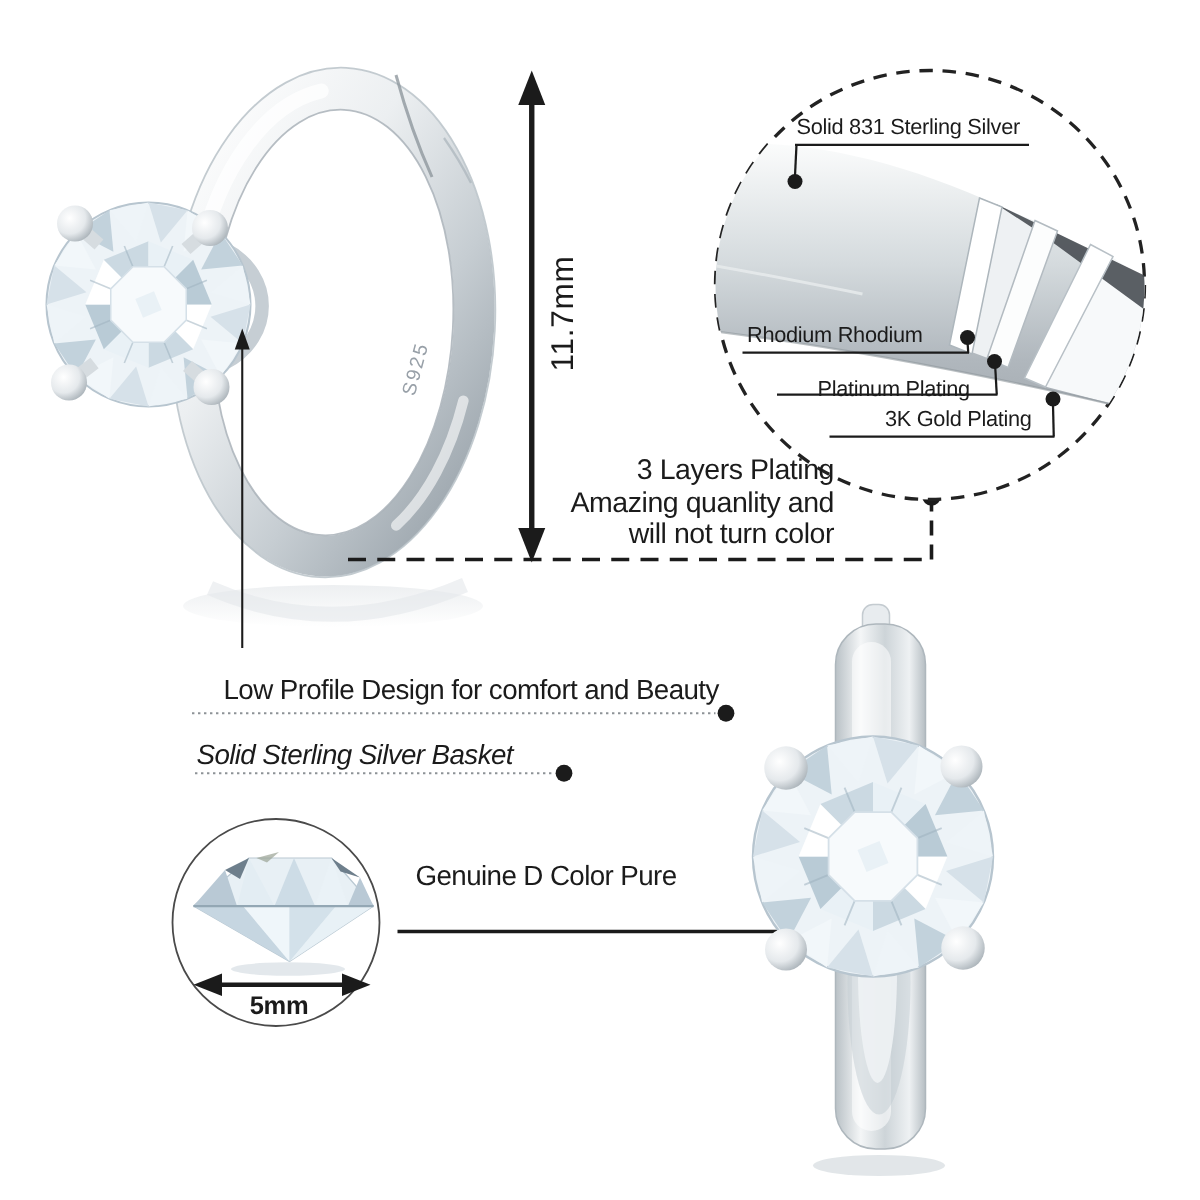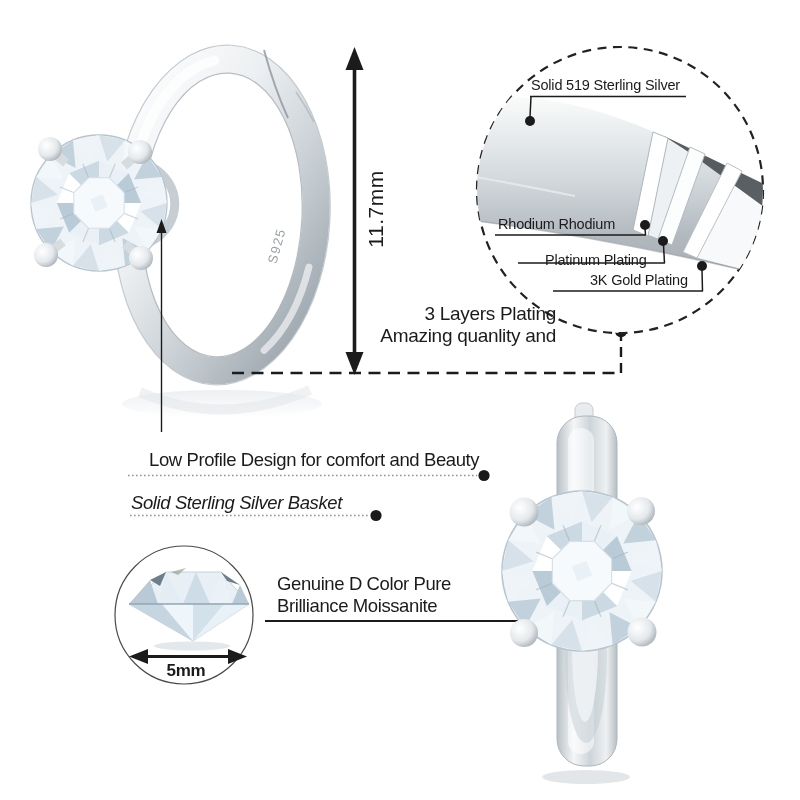--- a/index.html
+++ b/index.html
@@ -254,31 +254,31 @@
         </g>
     <g>
       <circle cx="524" cy="512" r="14.5" fill="url(#gradBall)"></circle>
       <circle cx="641" cy="511" r="14" fill="url(#gradBall)"></circle>
       <circle cx="524" cy="633" r="14" fill="url(#gradBall)"></circle>
       <circle cx="642" cy="632" r="14.5" fill="url(#gradBall)"></circle>
     </g>
   </g>
 </svg>
 
-<div class="lbl lbl-inset" style="left:531px;top:77px;">Solid 519 Sterling Silver</div>
+<div class="lbl lbl-inset" style="left:531px;top:77px;">Solid 831 Sterling Silver</div>
 <div class="lbl lbl-inset" style="left:498px;top:216px;">Rhodium Rhodium</div>
 <div class="lbl lbl-inset" style="left:545px;top:252px;">Platinum Plating</div>
 <div class="lbl lbl-inset" style="left:590px;top:272px;">3K Gold Plating</div>
 
 <div class="note">
   <div>3 Layers Plating</div>
   <div>Amazing quanlity and</div>
+  <div>will not turn color</div>
 </div>
 
 <div class="rot">11.7mm</div>
 
 <div class="lbl lbl-main" style="left:127px;top:449px;margin-left:22px;">Low Profile Design for comfort and Beauty</div>
 <div class="lbl lbl-main" style="left:131px;top:492px;font-style:italic;">Solid Sterling Silver Basket</div>
 <div class="lbl lbl-main" style="left:277px;top:573px;">Genuine D Color Pure</div>
-<div class="lbl lbl-main" style="left:277px;top:595px;">Brilliance Moissanite</div>
 <div class="lbl dim" style="left:156px;top:661px;width:60px;text-align:center;font-weight:bold;">5mm</div>
 
 </div>
 
 </body></html>

